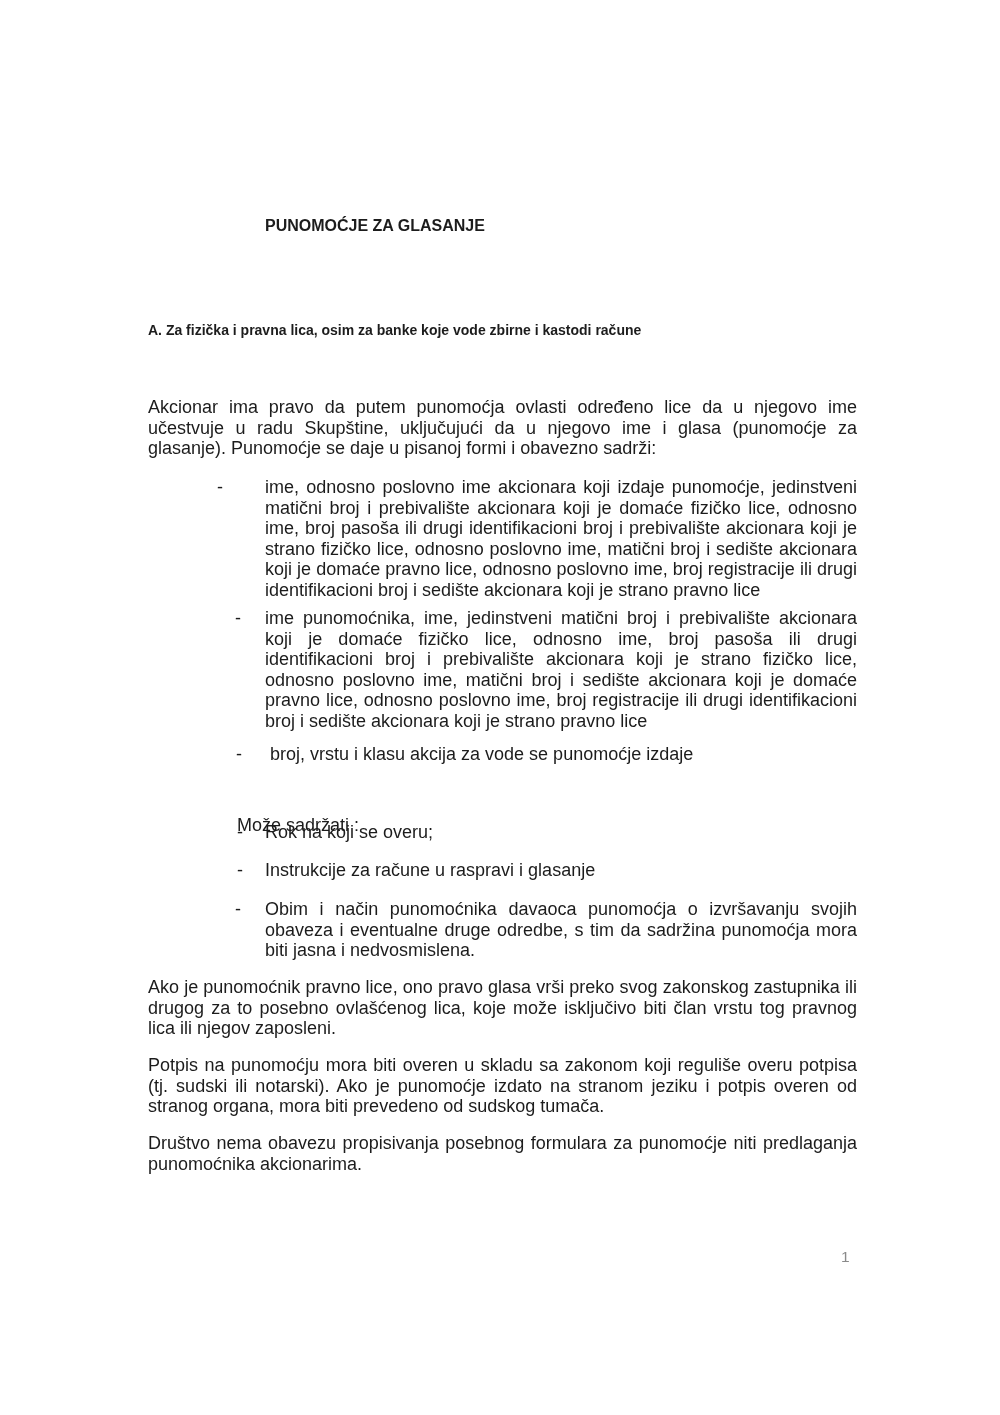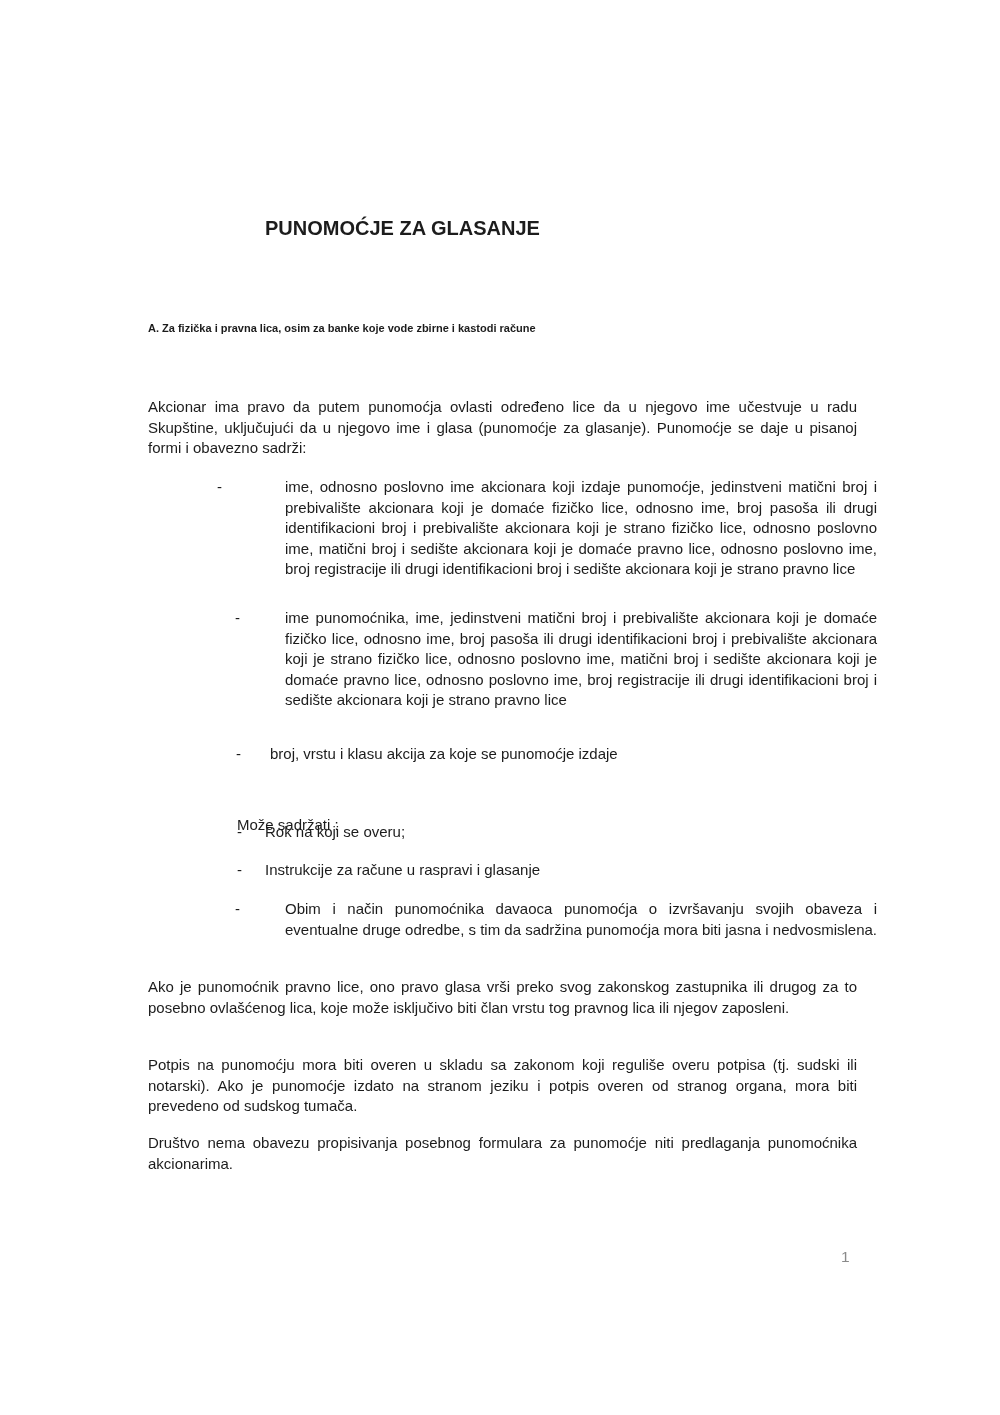--- a/index.html
+++ b/index.html
@@ -14,37 +14,37 @@
     background: #ffffff;
     font-family: "Liberation Sans", sans-serif;
     color: #1c1c1c;
     overflow: hidden;
   }
   .doc-title {
     position: absolute;
     left: 265px;
     top: 217px;
     margin: 0;
-    font-size: 20px;
+    font-size: 16px;
     font-weight: bold;
     line-height: 1.15;
     white-space: nowrap;
   }
   .section-heading {
     position: absolute;
     left: 148px;
     top: 322px;
     margin: 0;
-    font-size: 11px;
+    font-size: 14px;
     font-weight: bold;
     line-height: 1.15;
     white-space: nowrap;
   }
   .body-text {
-    font-size: 15px;
+    font-size: 18px;
     line-height: 20.6px;
   }
   .para {
     position: absolute;
     left: 148px;
     width: 709px;
     margin: 0;
     text-align: justify;
   }
   .para-intro   { top: 397px; }
@@ -60,21 +60,20 @@
   .bullet .dash {
     flex: 0 0 auto;
     display: inline-block;
   }
   .bullet .btext {
     flex: 0 0 auto;
   }
   .btext.just {
     width: 592px;
     text-align: justify;
-    margin-left: 20px;
   }
   .bullet-m1 { left: 217px; top: 477px; }
   .bullet-m1 .dash { width: 48px; }
   .bullet-m2 { left: 235px; top: 608px; }
   .bullet-m2 .dash { width: 30px; }
   .bullet-m3 { left: 236px; top: 744px; }
   .bullet-m3 .dash { width: 34px; }
   .optional-heading {
     position: absolute;
     left: 237px;
@@ -113,21 +112,21 @@
     <span class="btext just">ime, odnosno poslovno ime akcionara koji izdaje punomoćje, jedinstveni matični broj i prebivalište akcionara koji je domaće fizičko lice, odnosno ime, broj pasoša ili drugi identifikacioni broj i prebivalište akcionara koji je strano fizičko lice, odnosno poslovno ime, matični broj i sedište akcionara koji je domaće pravno lice, odnosno poslovno ime, broj registracije ili drugi identifikacioni broj i sedište akcionara koji je strano pravno lice</span>
   </div>
 
   <div class="bullet bullet-m2 body-text">
     <span class="dash">-</span>
     <span class="btext just">ime punomoćnika, ime, jedinstveni matični broj i prebivalište akcionara koji je domaće fizičko lice, odnosno ime, broj pasoša ili drugi identifikacioni broj i prebivalište akcionara koji je strano fizičko lice, odnosno poslovno ime, matični broj i sedište akcionara koji je domaće pravno lice, odnosno poslovno ime, broj registracije ili drugi identifikacioni broj i sedište akcionara koji je strano pravno lice</span>
   </div>
 
   <div class="bullet bullet-m3 body-text">
     <span class="dash">-</span>
-    <span class="btext">broj, vrstu i klasu akcija za koje se punomoćje izdaje</span>
+    <span class="btext">broj, vrstu i klasu akcija za vode se punomoćje izdaje</span>
   </div>
 
   <p class="optional-heading body-text">Može sadržati :</p>
 
   <div class="bullet bullet-o1 body-text">
     <span class="dash">-</span>
     <span class="btext">Rok na koji se overu;</span>
   </div>
 
   <div class="bullet bullet-o2 body-text">

